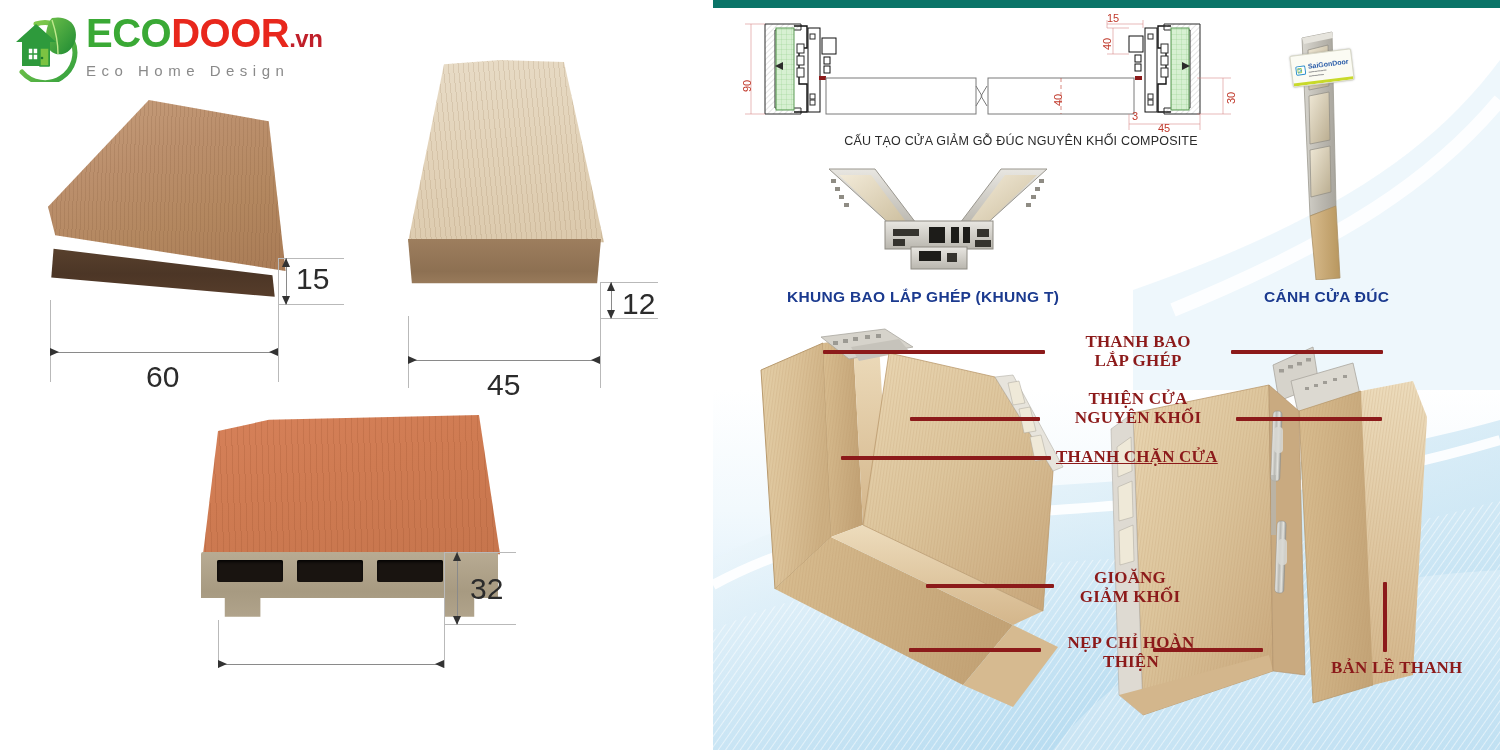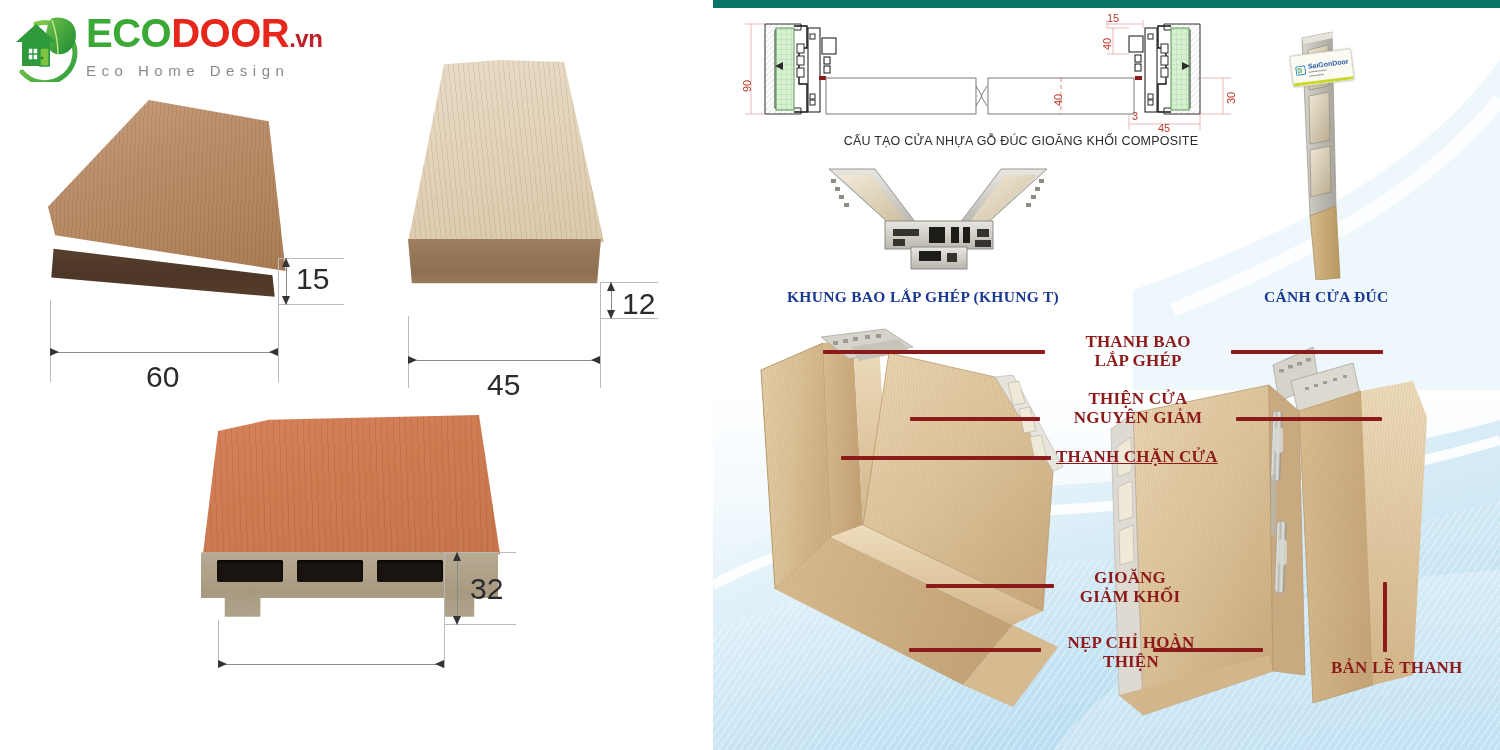--- a/index.html
+++ b/index.html
@@ -103,21 +103,21 @@
     position:absolute; left:80px; top:120px; width:420px; text-align:center;
     font-size:12.5px; color:#2a2a2a; letter-spacing:.2px; white-space:nowrap;
     font-family:"Liberation Sans", sans-serif;
   }
   .td-dim { position:absolute; font-size:11px; color:#c0392b; font-family:"Liberation Sans", sans-serif; }
   .td-dim.rot { transform:rotate(-90deg); transform-origin:left top; }
 
   
   .photo-cap {
     position:absolute; color:#1b3a8f; font-weight:bold; white-space:nowrap;
-    font-family:Liberation Serif, serif; font-size:15.5px; letter-spacing:.3px;text-align:center;
+    font-family:Liberation Sans, sans-serif; font-size:15.5px; letter-spacing:.3px;text-align:center;
   }
 
   .frameT { position:absolute; left:110px; top:165px; width:230px; height:110px; }
   .leaf-sample { position:absolute; left:585px; top:30px; width:52px; height:250px; }
 
   
   .callout {
     position:absolute; color:#8c1a1a; font-weight:bold; line-height:1.12;
     font-family:"Liberation Serif", serif; font-size:17px; letter-spacing:.2px;
     white-space:nowrap;
@@ -322,21 +322,21 @@
       </svg>
 
       <div class="td-dim rot" style="left:10px; top:78px;">90</div>
       <div class="td-dim" style="left:376px; top:-2px;">15</div>
       <div class="td-dim rot" style="left:370px; top:36px;">40</div>
       <div class="td-dim rot" style="left:321px; top:92px;">40</div>
       <div class="td-dim" style="left:401px; top:96px;">3</div>
       <div class="td-dim rot" style="left:494px; top:90px;">30</div>
       <div class="td-dim" style="left:427px; top:108px;">45</div>
 
-      <div class="td-cap">CẤU TẠO CỬA NHỰA GỖ ĐÚC GIOĂNG KHỐI COMPOSITE</div>
+      <div class="td-cap">CẤU TẠO CỬA GIẢM GỖ ĐÚC NGUYÊN KHỐI COMPOSITE</div>
     </div>
 
     <div class="frameT">
       <svg width="230" height="110" viewBox="0 0 230 110">
         <defs>
           <linearGradient id="pvc" x1="0" y1="0" x2="0" y2="1">
             <stop offset="0%" stop-color="#e8e6e1"></stop>
               <stop offset="100%" stop-color="#b9b6ae"></stop>
           </linearGradient>
           <linearGradient id="inner" x1="0" y1="0" x2="1" y2="1">
@@ -528,21 +528,21 @@
 
     <div class="callout" style="left:340px; top:332px; text-align:center; width:170px;">
       <div>THANH BAO</div>
       <div>LẮP GHÉP</div>
     </div>
     <div class="lead" style="left:110px; top:350px; width:222px;"></div>
     <div class="lead" style="left:518px; top:350px; width:152px;"></div>
 
     <div class="callout" style="left:333px; top:389px; text-align:center; width:184px;">
       <div>THIỆN CỬA</div>
-      <div>NGUYÊN GIẢM</div>
+      <div>NGUYÊN KHỐI</div>
     </div>
     <div class="lead" style="left:197px; top:417px; width:130px;"></div>
     <div class="lead" style="left:523px; top:417px; width:146px;"></div>
 
     <div class="callout" style="left:343px; top:447px;text-decoration:underline;">
       <div>THANH CHẶN CỬA</div>
     </div>
     <div class="lead" style="left:128px; top:456px; width:210px;"></div>
 
     <div class="callout" style="left:347px; top:568px; text-align:center; width:140px;">

